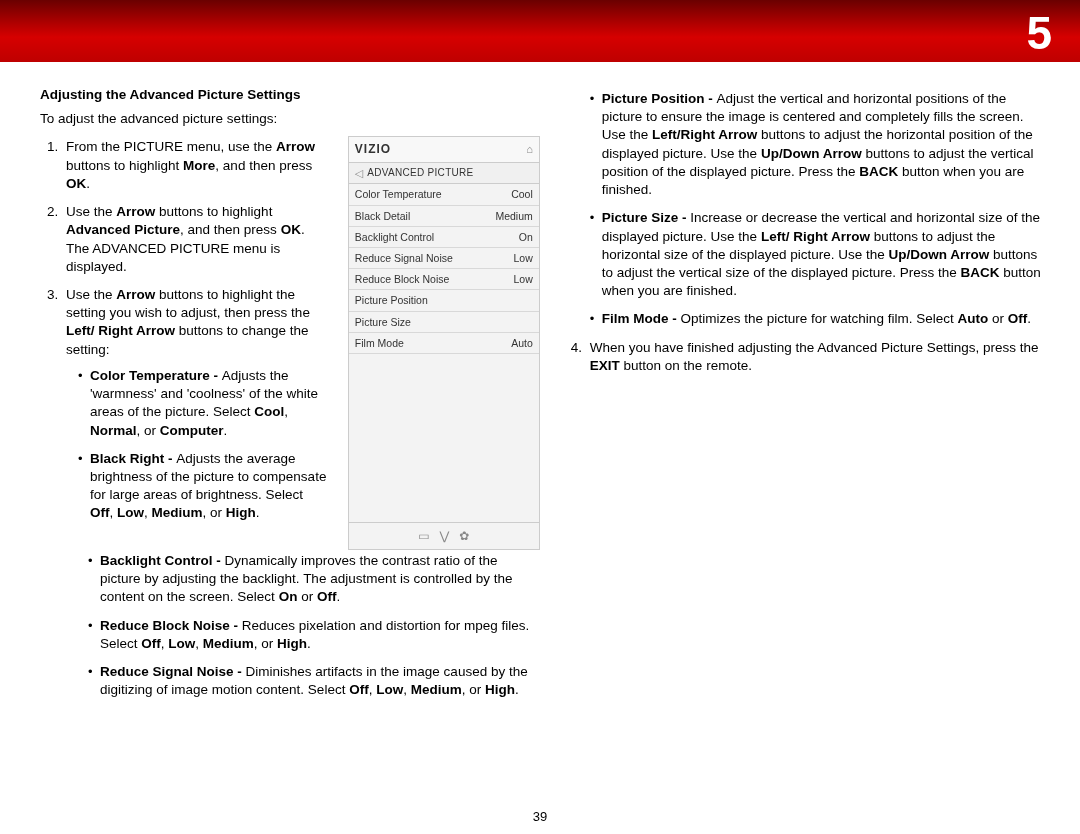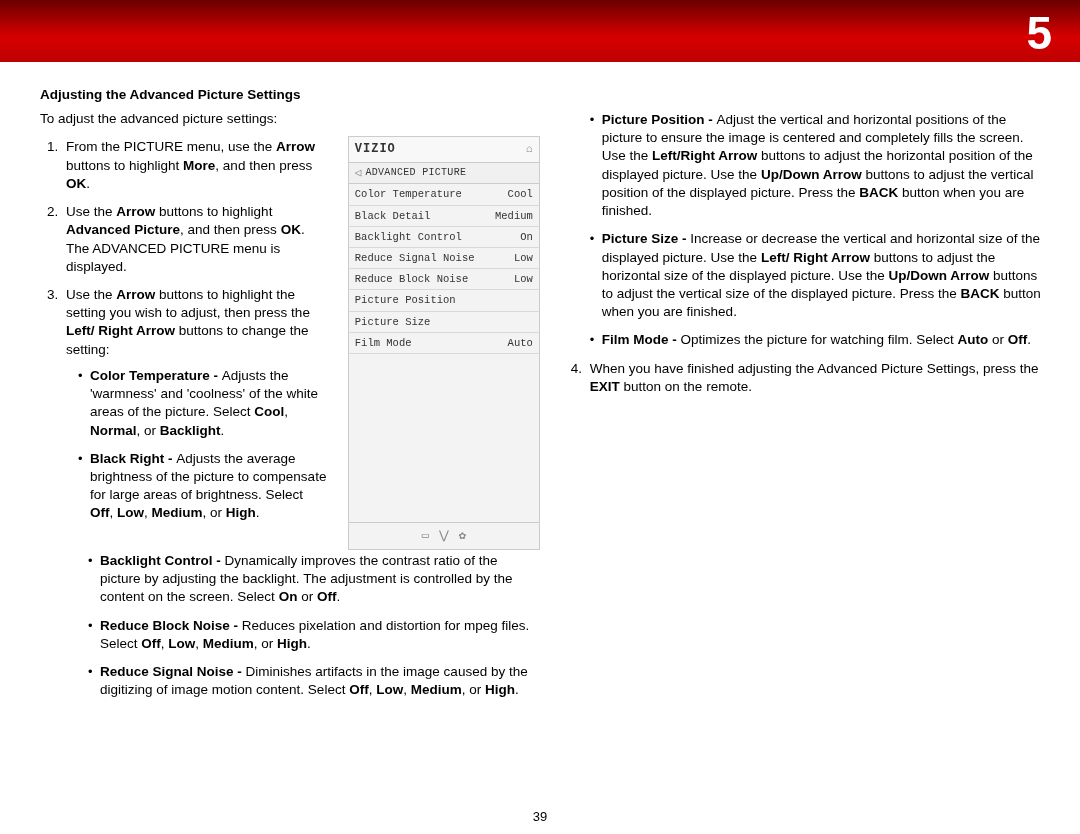--- a/index.html
+++ b/index.html
@@ -46,21 +46,21 @@
   ul.sub > li::before { content: "•"; position: absolute; left: 0; top: 0; font-size: 13px; }
   .step-with-panel { display: flex; gap: 18px; align-items: flex-start; }
   .step-text-col { flex: 1 1 auto; }
   .menu-panel {
     flex: 0 0 192px;
     border: 1px solid #ccc;
     background: #f3f3f3;
     font-size: 10.5px;
     color: #333;
     margin-top: -2px;
-    font-family: Liberation Mono, monospace;
+    font-family: Liberation Sans, sans-serif;
   }
   .panel-header {
     display: flex; align-items: center; justify-content: space-between;
     padding: 4px 6px;
     border-bottom: 1px solid #ccc;
     background: #f8f8f8;
   }
   .panel-logo { font-weight: 700; letter-spacing: 1px; font-size: 12px; }
   .home-icon, .back-arrow { color: #888; font-size: 11px; }
   .panel-title-row {
@@ -113,21 +113,21 @@
           <li>
             <span>From the PICTURE menu, use the </span><b class="h">Arrow</b><span> buttons to highlight </span><b class="h">More</b><span>, and then press </span><b class="h">OK</b><span>.</span>
           </li>
           <li>
             <span>Use the </span><b class="h">Arrow</b><span> buttons to highlight </span><b class="h">Advanced Picture</b><span>, and then press </span><b class="h">OK</b><span>. The ADVANCED PICTURE menu is displayed.</span>
           </li>
           <li>
             <span>Use the </span><b class="h">Arrow</b><span> buttons to highlight the setting you wish to adjust, then press the </span><b class="h">Left/ Right Arrow</b><span> buttons to change the setting:</span>
             <ul class="sub">
               <li>
-                <b class="h">Color Temperature - </b><span>Adjusts the 'warmness' and 'coolness' of the white areas of the picture. Select </span><b class="h">Cool</b><span>, </span><b class="h">Normal</b><span>, or </span><b class="h">Backlight</b><span>.</span>
+                <b class="h">Color Temperature - </b><span>Adjusts the 'warmness' and 'coolness' of the white areas of the picture. Select </span><b class="h">Cool</b><span>, </span><b class="h">Normal</b><span>, or </span><b class="h">Computer</b><span>.</span>
               </li>
               <li>
                 <b class="h">Black Right - </b><span>Adjusts the average brightness of the picture to compensate for large areas of brightness. Select </span><b class="h">Off</b><span>, </span><b class="h">Low</b><span>, </span><b class="h">Medium</b><span>, or </span><b class="h">High</b><span>.</span>
               </li>
             </ul>
           </li>
         </ol>
       </div>
 
       <div class="menu-panel">
@@ -189,21 +189,21 @@
       <li>
         <b class="h">Reduce Block Noise - </b><span>Reduces pixelation and distortion for mpeg files. Select </span><b class="h">Off</b><span>, </span><b class="h">Low</b><span>, </span><b class="h">Medium</b><span>, or </span><b class="h">High</b><span>.</span>
       </li>
       <li>
         <b class="h">Reduce Signal Noise - </b><span>Diminishes artifacts in the image caused by the digitizing of image motion content. Select </span><b class="h">Off</b><span>, </span><b class="h">Low</b><span>, </span><b class="h">Medium</b><span>, or </span><b class="h">High</b><span>.</span>
       </li>
     </ul>
   </div>
 
   <div class="col col-right">
-    <ul class="sub" style="padding-left:26px; margin-top:25px;">
+    <ul class="sub" style="padding-left:26px; margin-top:4px;">
       <li>
         <b class="h">Picture Position - </b><span>Adjust the vertical and horizontal positions of the picture to ensure the image is centered and completely fills the screen. Use the </span><b class="h">Left/Right Arrow</b><span> buttons to adjust the horizontal position of the displayed picture. Use the </span><b class="h">Up/Down Arrow</b><span> buttons to adjust the vertical position of the displayed picture. Press the </span><b class="h">BACK</b><span> button when you are finished.</span>
       </li>
       <li>
         <b class="h">Picture Size - </b><span>Increase or decrease the vertical and horizontal size of the displayed picture. Use the </span><b class="h">Left/ Right Arrow</b><span> buttons to adjust the horizontal size of the displayed picture. Use the </span><b class="h">Up/Down Arrow</b><span> buttons to adjust the vertical size of the displayed picture. Press the </span><b class="h">BACK</b><span> button when you are finished.</span>
       </li>
       <li>
         <b class="h">Film Mode - </b><span>Optimizes the picture for watching film. Select </span><b class="h">Auto</b><span> or </span><b class="h">Off</b><span>.</span>
       </li>
     </ul>

